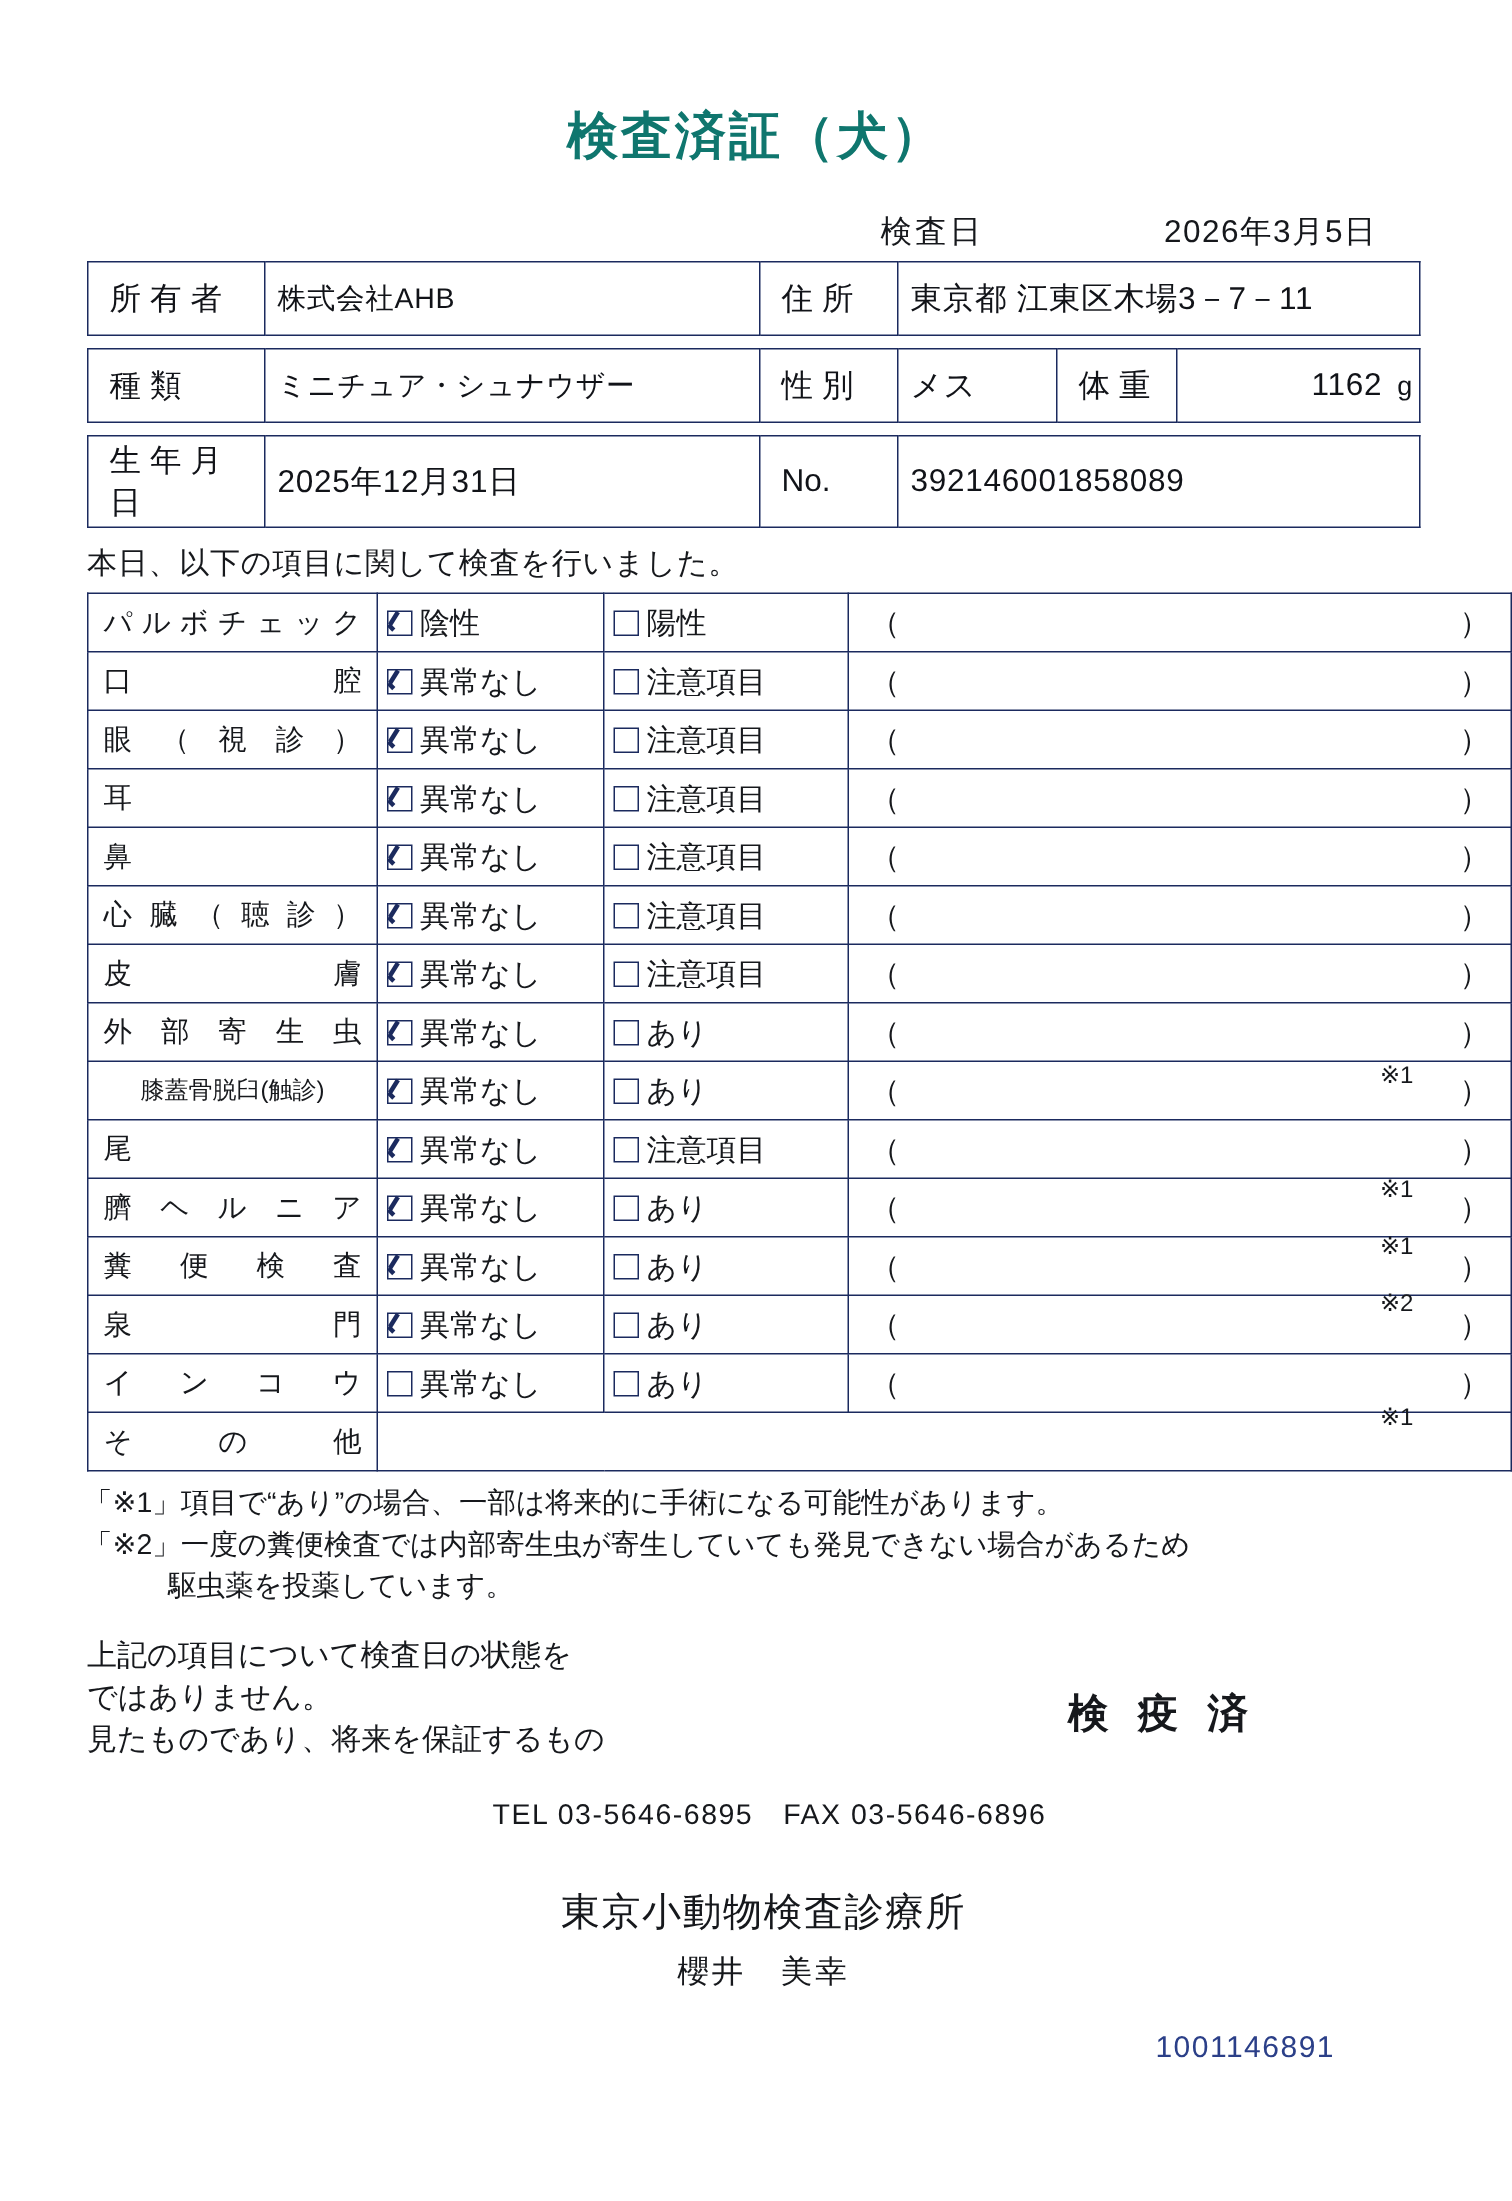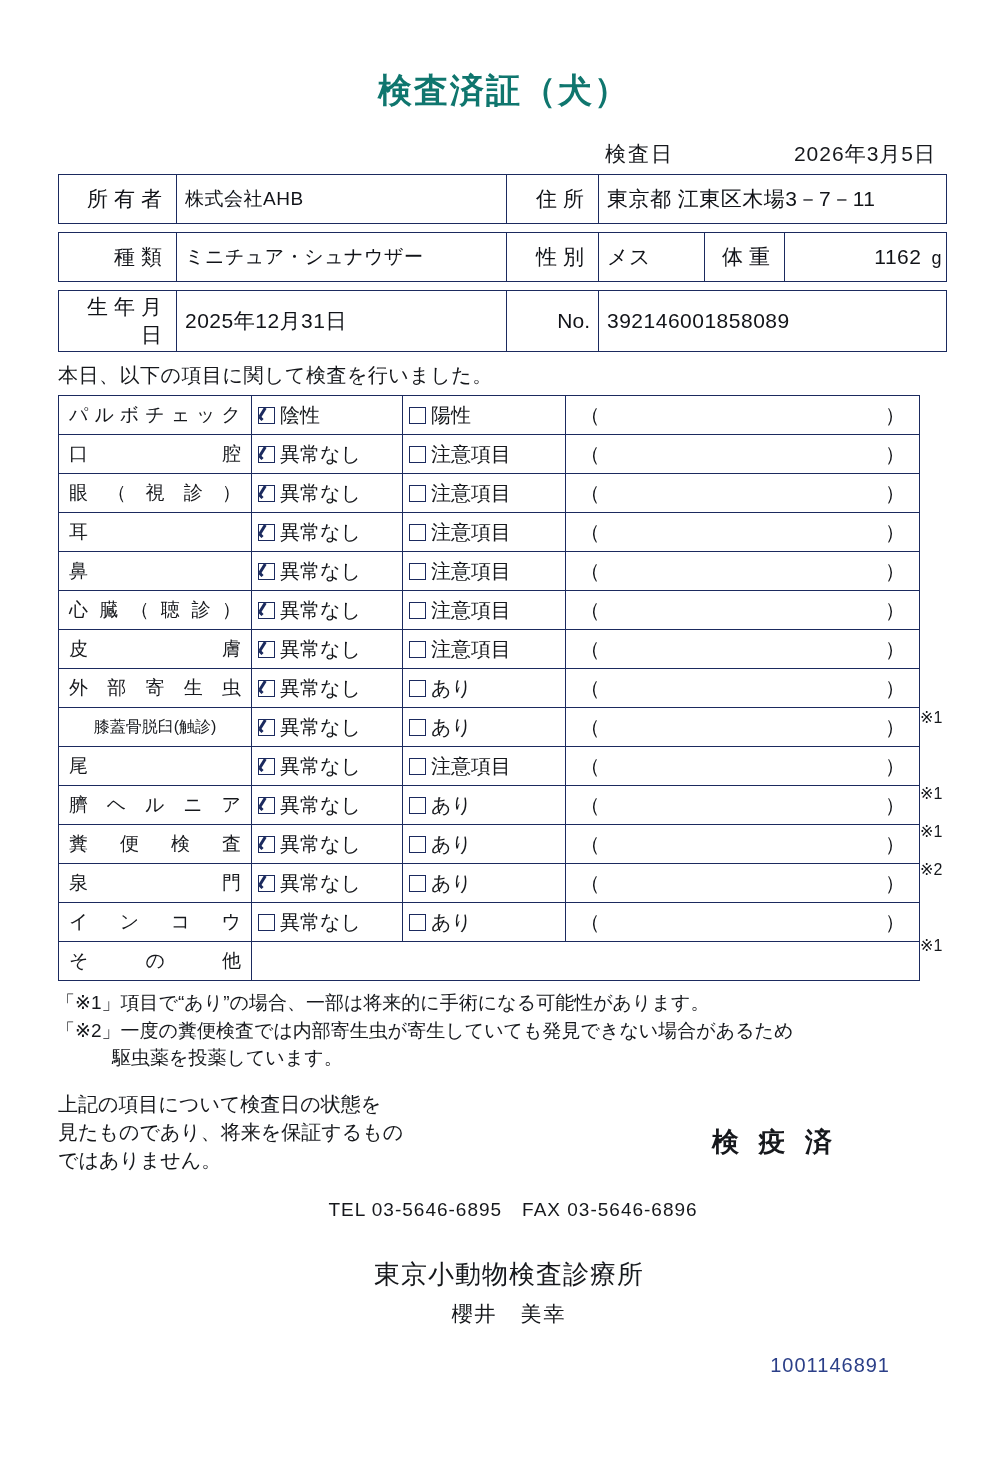--- a/index.html
+++ b/index.html
@@ -30,21 +30,21 @@
     font-weight: 600;
     margin-top: 68px;
     color: #0f766e;
   }
 
   
   .examdate-row {
     display: flex;
     align-items: flex-start;
     justify-content: flex-end;
-    margin: 26px 72px 6px 0;
+    margin: 26px 90px 6px 0;
     font-size: 21px;
   }
   .examdate-label {
     margin-right: 120px;
     letter-spacing: 2px;
   }
   .examdate-value {
     letter-spacing: 1px;
   }
 
@@ -57,42 +57,42 @@
   }
   .hdr td {
     border: 1.6px solid #1b2a5e;
     height: 44px;
     font-size: 21px;
     padding: 2px 8px;
     vertical-align: middle;
     color: #111318;
   }
   .lbl {
-    text-align: right;
+    text-align: left;
     letter-spacing: 6px;
     padding-left: 14px !important;
   }
   .lbl.nolsp { letter-spacing: 0; }
   .val { letter-spacing: 0.5px; }
   .val.small { font-size: 19px; }
   .val.right { text-align: right; padding-right: 4px !important; }
   .unit { font-size: 18px; padding-left: 10px; }
 
   
   .intro {
     margin: 10px 0 6px 58px;
     font-size: 20px;
     letter-spacing: 0.5px;
   }
 
   
   .chk {
     margin: 0 0 0 58px;
     border-collapse: collapse;
-    width: 862px;
+    width: 950px;
     table-layout: fixed;
   }
   .chk td {
     border: 1.6px solid #1b2a5e;
     height: 38px;
     font-size: 20px;
     padding: 0 6px;
     vertical-align: middle;
   }
   .chk .c-name {
@@ -401,22 +401,22 @@
 
   <div class="footnotes">
     <div>「※1」項目で“あり”の場合、一部は将来的に手術になる可能性があります。</div>
     <div>「※2」一度の糞便検査では内部寄生虫が寄生していても発見できない場合があるため</div>
     <div class="indent">駆虫薬を投薬しています。</div>
   </div>
 
   <div class="bottom">
     <div class="statement">
       <div>上記の項目について検査日の状態を</div>
+      <div>ではありません。</div>
       <div>見たものであり、将来を保証するもの</div>
-      <div>ではありません。</div>
     </div>
     <div class="stamp">検 疫 済</div>
     <div class="tel">TEL 03-5646-6895　FAX 03-5646-6896</div>
     <div class="clinic">東京小動物検査診療所</div>
     <div class="person">櫻井　美幸</div>
     <div class="serial">1001146891</div>
   </div>
 
 </div>
 

